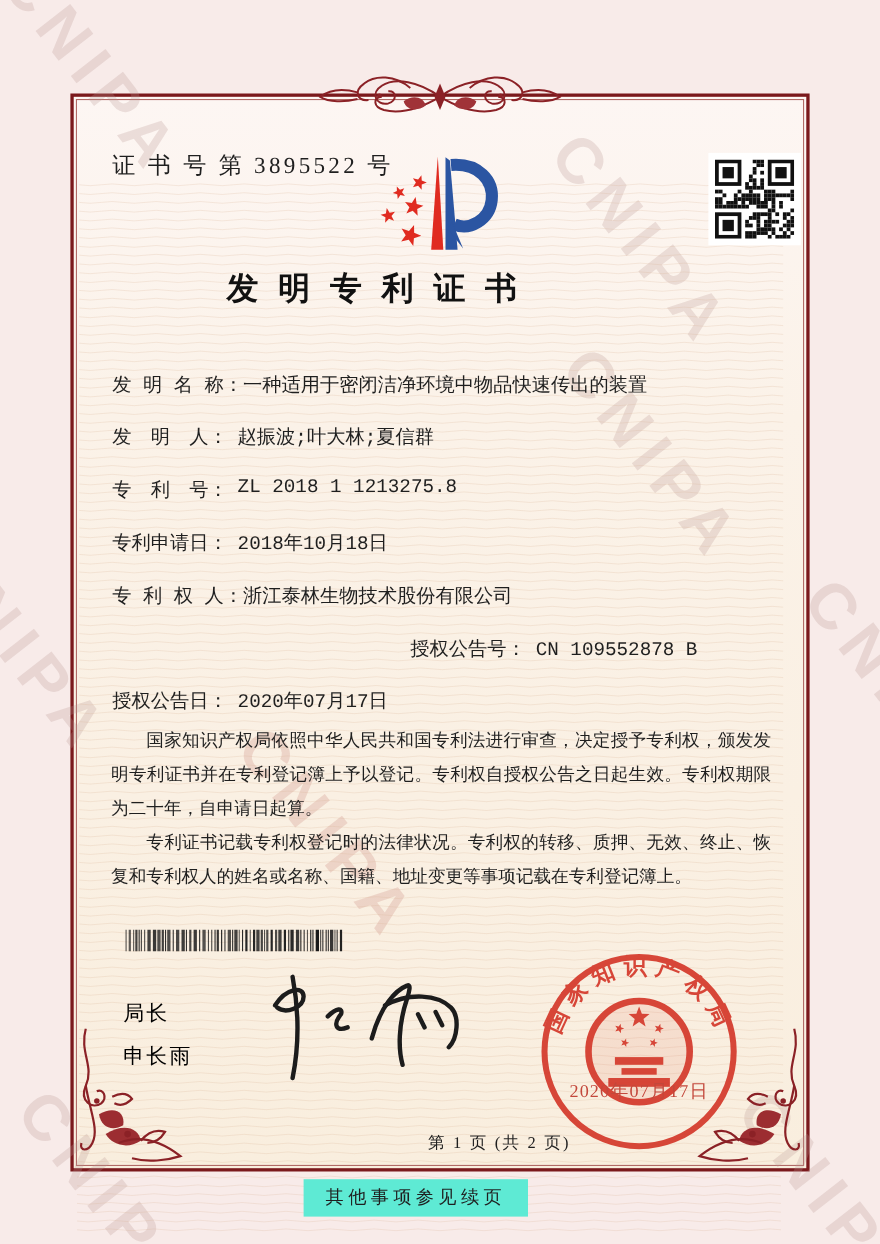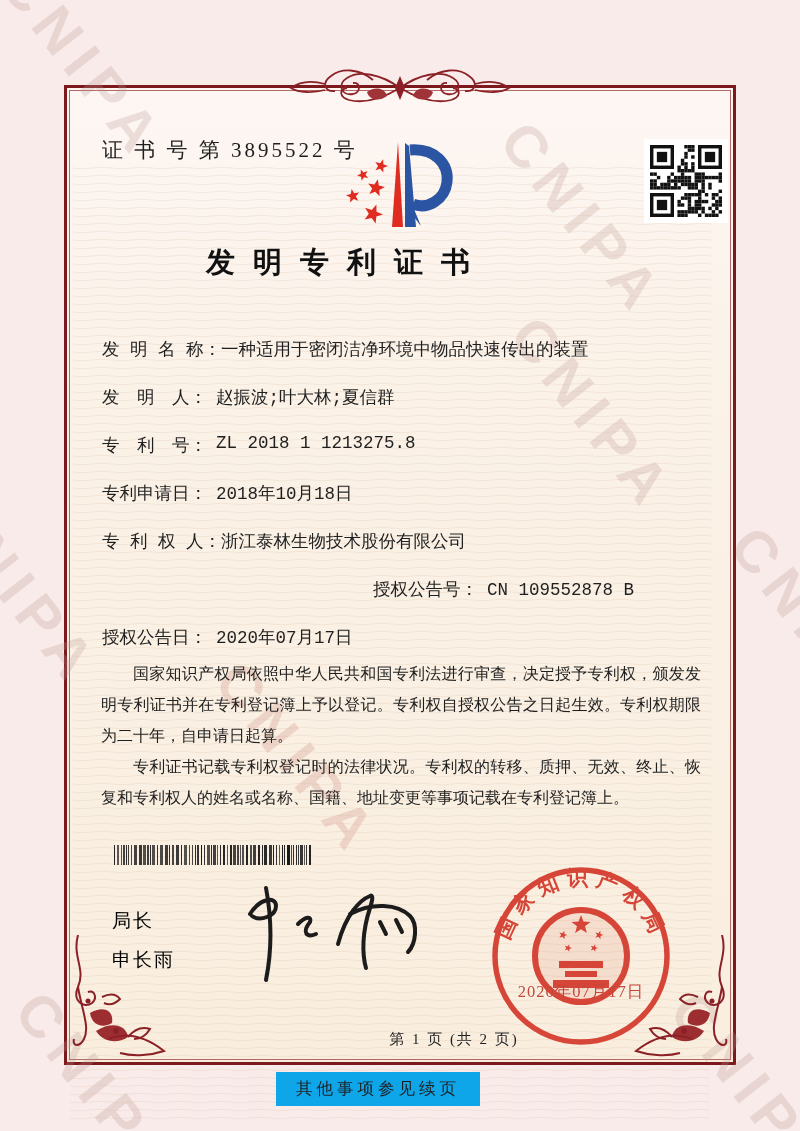--- a/index.html
+++ b/index.html
@@ -28,21 +28,21 @@
   .paras{position:absolute;left:101px;top:658px;width:600px;font-size:16px;line-height:31px;
          text-align:justify;}
   .paras p{margin:0;text-indent:2em;}
   .barcode{position:absolute;left:114px;top:845px;}
   .officer{position:absolute;left:112px;top:908px;font:400 19px "Liberation Sans","DejaVu Sans",sans-serif;color:#000000;}
   .officer div{margin-bottom:13px;letter-spacing:2px;}
   .sig{position:absolute;left:232px;top:880px;}
   .seal{position:absolute;left:488px;top:863px;}
   .page-no{position:absolute;left:64px;top:1030px;width:780px;text-align:center;font-size:15px;letter-spacing:2px;}
   .note{position:absolute;left:378px;top:1072px;transform:translateX(-50%);
-        background:#0ea5e9;padding:6px 20px;font-size:16.5px;letter-spacing:4px;white-space:nowrap;text-align:right;}
+        background:#5eead4;padding:6px 20px;font-size:16.5px;letter-spacing:4px;white-space:nowrap;text-align:right;}
   .flourish{position:absolute;z-index:4;}
 </style>
 </head>
 <body>
 
 <div class="page">
 
   <span class="wm" style="left:-30px;top:28px;">CNIPA</span>
   <span class="wm" style="left:470px;top:185px;">CNIPA</span>
   <span class="wm" style="left:480px;top:380px;">CNIPA</span>

